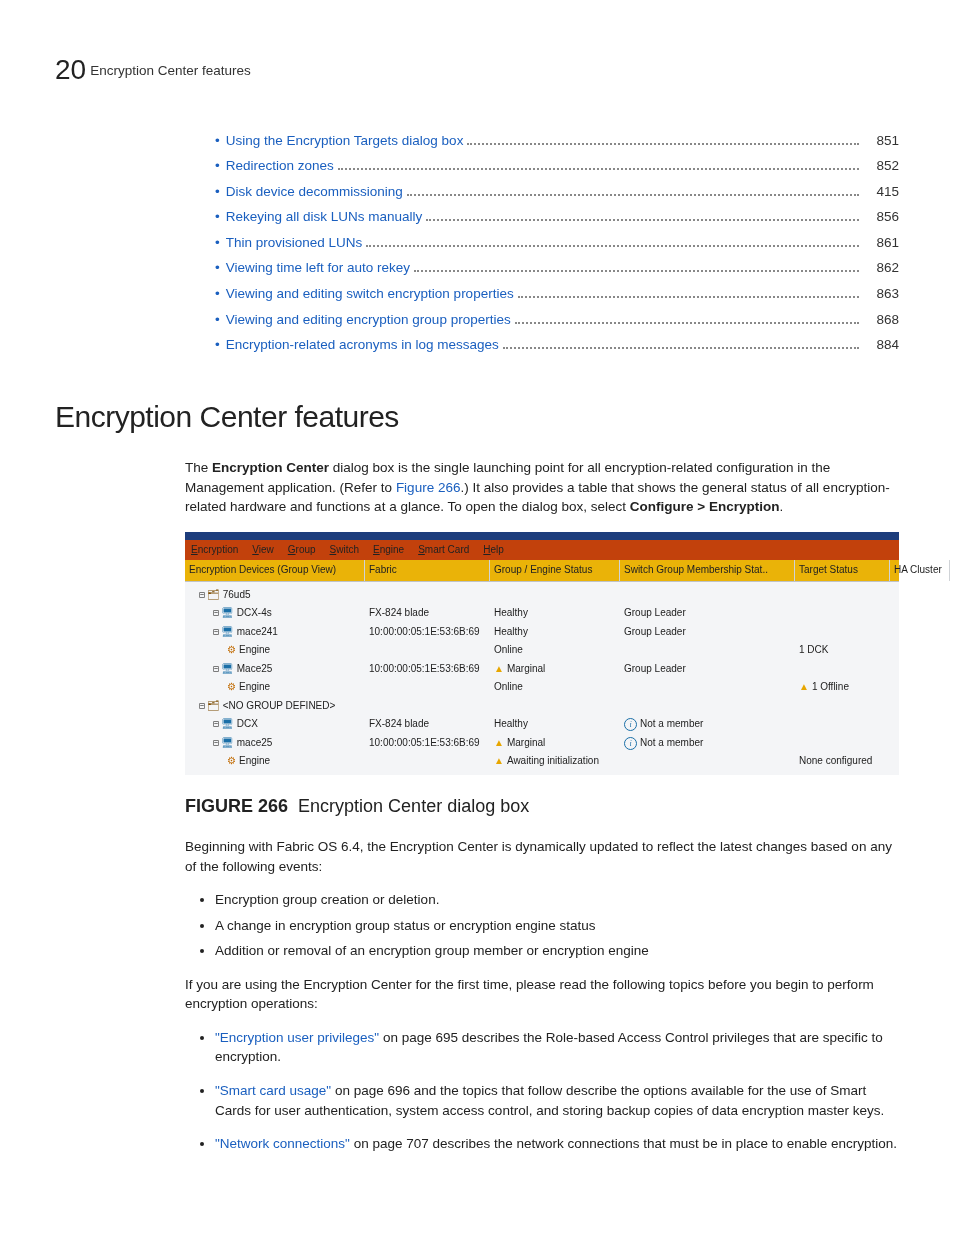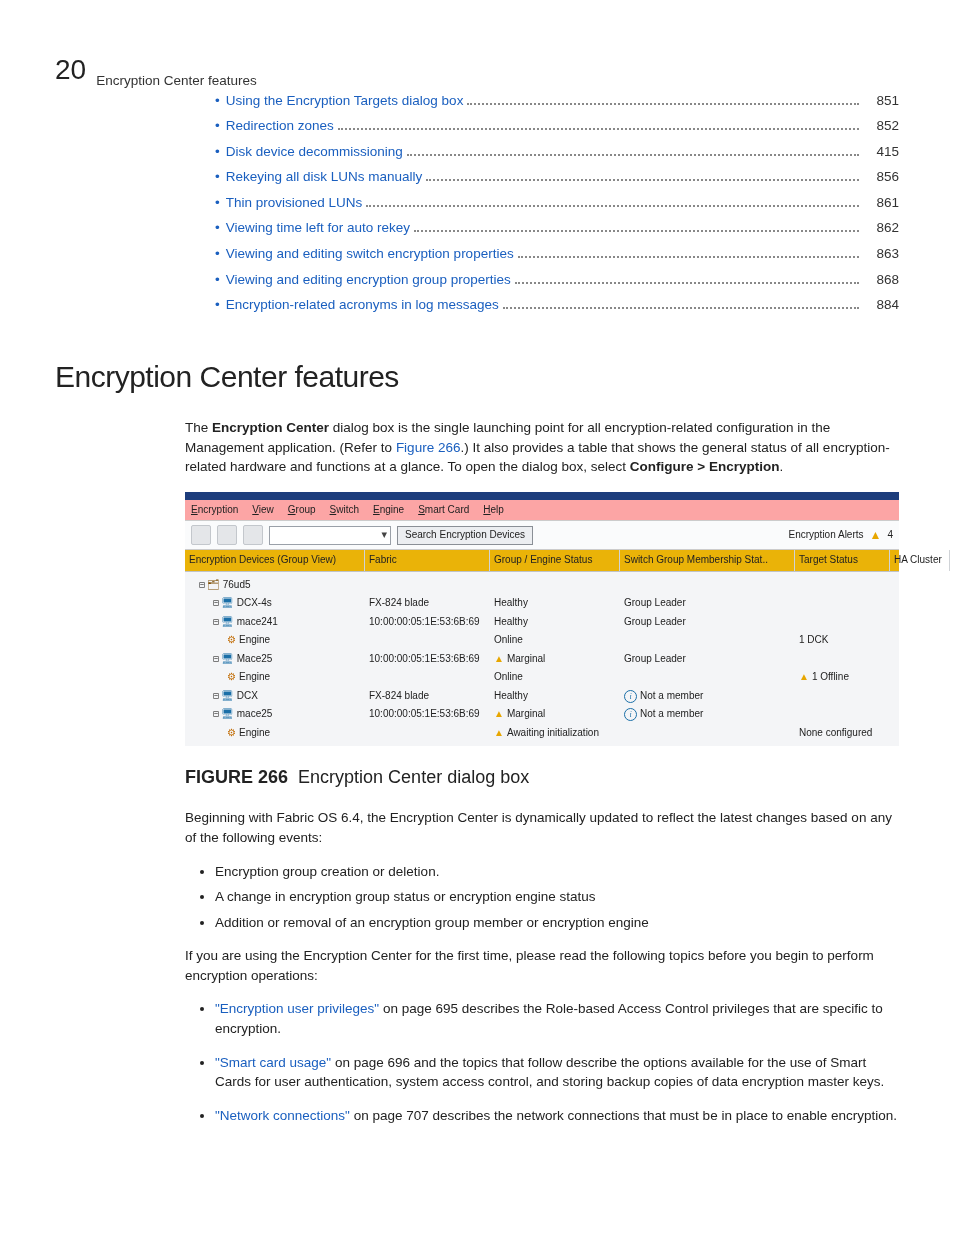--- a/index.html
+++ b/index.html
@@ -7,22 +7,23 @@
     padding: 50px 55px 50px 55px;
     font-family: Arial, Helvetica, sans-serif;
     font-size: 13.5px;
     color: #222;
     line-height: 1.45;
     background: #fff;
     width: 844px;
   }
   .page-header {
     display: flex;
-    align-items: flex-end;
-    gap: 10px;
+    align-items: center;
+    gap: 4px;
+    margin-bottom: 40px;
   }
   .pg-num {
     font-family: Arial, Helvetica, sans-serif;
     font-weight: 400;
     font-size: 28px;
   }
   .pg-title {
     font-size: 13.5px;
     color: #333;
   }
@@ -63,21 +64,21 @@
   a.inline { color:#1a5fbf; text-decoration:none; }
 
   .figure-box {
     margin: 15px 0 10px 0;
     border-top: 8px solid #1d3d7c;
     background: #f4f5f7;
     font-size: 10px;
     font-family: Arial, Helvetica, sans-serif;
   }
   .menu-bar {
-    display:flex; gap:14px; padding:3px 6px; background:#fca5a5; color:#222;
+    display:flex; gap:14px; padding:3px 6px; background:#c2410c; color:#222;
   }
   .menu-bar span { text-decoration: underline dotted transparent; }
   .menu-bar span::first-letter { text-decoration: underline; }
   .toolbar-row {
     display:flex; align-items:center; gap:6px; padding:4px 6px;
     border-top:1px solid #ccc; border-bottom:1px solid #ccc; background:#fafbfc;
   }
   .tb-ico { width:18px; height:18px; display:inline-block; background:#e4e6e9; border:1px solid #c3c7cc; border-radius:2px;}
   .tb-drop { width:120px; height:17px; border:1px solid #9aa0a8; background:#fff; position:relative;}
   .tb-drop::after{content:"▾"; position:absolute; right:3px; top:0; font-size:11px; color:#444;}
@@ -195,32 +196,20 @@
   <div class="figure-box">
     <div class="menu-bar" id="menu-bar">
         <span>Encryption</span>
         <span>View</span>
         <span>Group</span>
         <span>Switch</span>
         <span>Engine</span>
         <span>Smart Card</span>
         <span>Help</span>
       </div>
-    <div class="toolbar-row">
-      <span class="tb-ico"></span>
-      <span class="tb-ico"></span>
-      <span class="tb-ico"></span>
-      <span class="tb-drop"></span>
-      <span class="tb-btn">Search Encryption Devices</span>
-      <span class="alerts">
-        <span>Encryption Alerts</span>
-        <span class="warn-tri">▲</span>
-        <span>4</span>
-      </span>
-    </div>
     <div class="grid-hdr" id="grid-hdr">
         <div>Encryption Devices (Group View)</div>
         <div>Fabric</div>
         <div>Group / Engine Status</div>
         <div>Switch Group Membership Stat..</div>
         <div>Target Status</div>
         <div>HA Cluster</div>
       </div>
     <div class="tree-area" id="tree-area">
         <div class="tree-row">
@@ -265,20 +254,28 @@
         </div>
         <div class="tree-row">
           <div class="ind3"><span class="ico-ee">⚙</span><span>Engine</span></div>
           <div></div>
           <div><span>Online</span></div>
           <div></div>
           <div><span class="warn-sm">▲</span><span>1 Offline</span></div>
           <div></div>
         </div>
         <div class="tree-row">
+          <div class="ind1"><span class="tree-toggle">⊟</span><span class="ico-grp">🗂</span><span>&lt;NO GROUP DEFINED&gt;</span></div>
+          <div></div>
+          <div></div>
+          <div></div>
+          <div></div>
+          <div></div>
+        </div>
+        <div class="tree-row">
           <div class="ind2"><span class="tree-toggle">⊟</span><span class="ico-sw">🖥</span><span>DCX</span></div>
           <div><span>FX-824 blade</span></div>
           <div><span>Healthy</span></div>
           <div><span class="info-sm">i</span><span>Not a member</span></div>
           <div></div>
           <div></div>
         </div>
         <div class="tree-row">
           <div class="ind2"><span class="tree-toggle">⊟</span><span class="ico-sw">🖥</span><span>mace25</span></div>
           <div><span>10:00:00:05:1E:53:6B:69</span></div>

